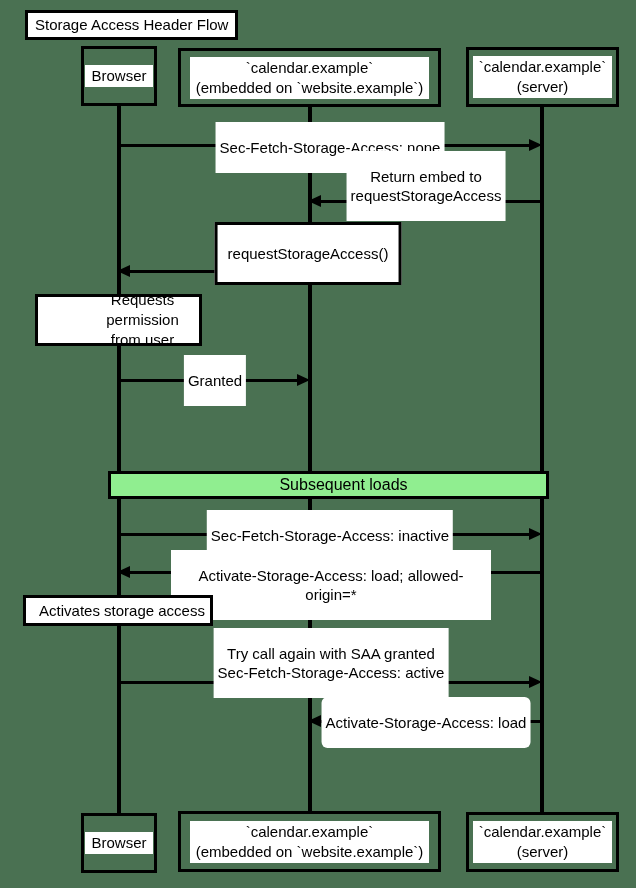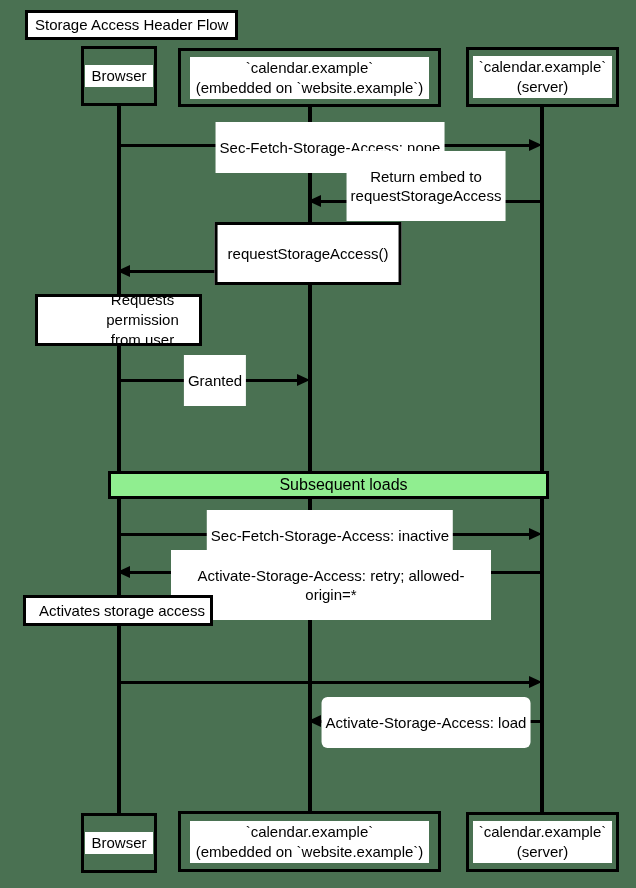--- a/index.html
+++ b/index.html
@@ -97,27 +97,29 @@
   </div>
 
 
   <div class="band">Subsequent loads</div>
 
   <div class="mlabel" style="left:315px; top:510px;">Sec-Fetch-Storage-Access: inactive</div>
   <div class="arrow" style="left:104px; top:533px; width:410px;">
     <span class="head head-right"></span>
   </div>
 
-  <div class="mlabel" style="left:316px; top:550px;">Activate-Storage-Access: retry; allowed-origin=*</div>
+  <div class="mlabel" style="left:316px; top:550px;">Activate-Storage-Access: load; allowed-origin=*</div>
   <div class="arrow" style="left:115px; top:571px; width:412px;">
     <span class="head head-left"></span>
   </div>
 
   <div class="note" style="left:8px; top:595px; width:190px; height:31px;padding-left:8px;">Activates storage access</div>
 
+  <div class="mlabel" style="left:316px; top:628px;">Try call again with SAA granted
+Sec-Fetch-Storage-Access: active</div>
   <div class="arrow" style="left:104px; top:681px; width:410px;">
     <span class="head head-right"></span>
   </div>
 
   <div class="mlabel" style="left:411px; top:697px;border-radius:6px;">Activate-Storage-Access: load</div>
   <div class="arrow" style="left:306px; top:720px; width:221px;">
     <span class="head head-left"></span>
   </div>
 
 

